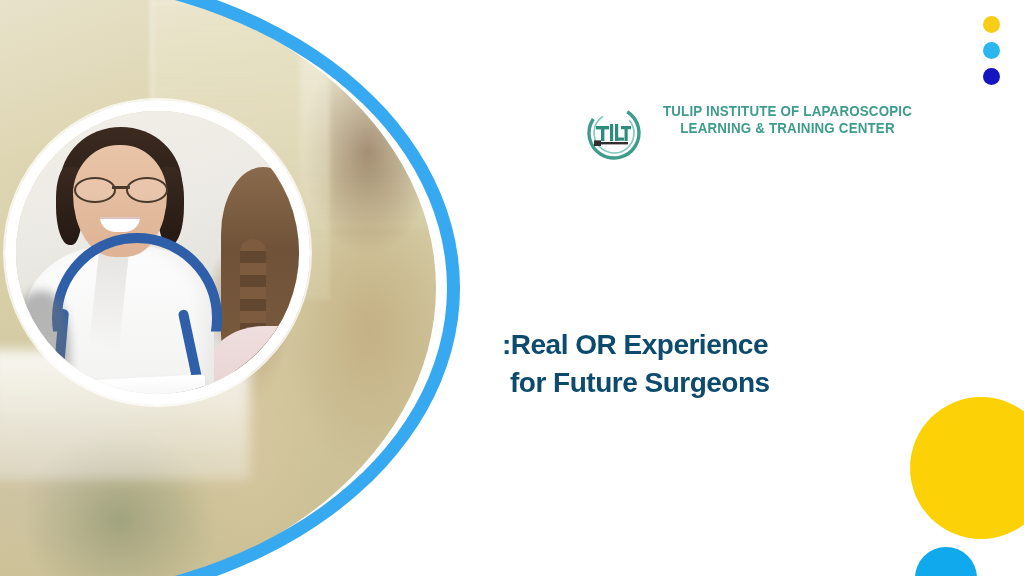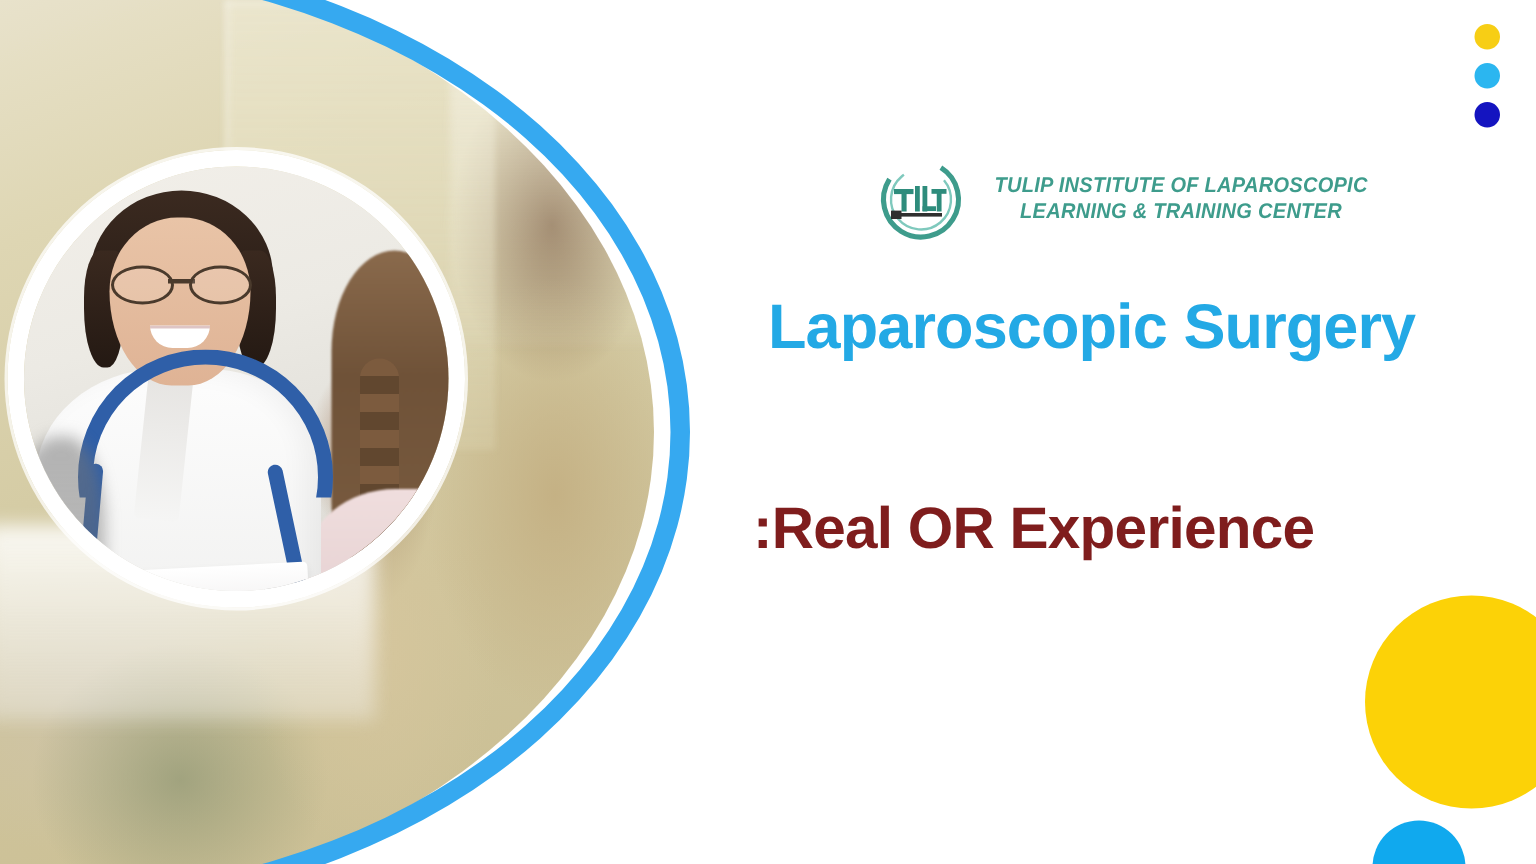--- a/index.html
+++ b/index.html
@@ -173,21 +173,21 @@
     background:linear-gradient(180deg,rgba(120,120,120,.55),rgba(90,90,90,.35));
     border-radius:50% 40% 40% 50%;filter:blur(5px);
   }
 
   
   .content{
     position:absolute;left:492px;top:0;width:532px;height:576px;
   }
   .logo-row{
     position:absolute;left:92px;top:103px;
-    display:flex;align-items:center;gap:11px;font-style:italic;
+    display:flex;align-items:flex-start;gap:11px;
   }
   .logo-mark{
     width:60px;height:60px;flex:0 0 60px;position:relative;
   }
   .logo-mark svg{display:block;}
   .logo-text{
     text-align:center;line-height:1.22;
   }
   .logo-line{
     font-family:"Liberation Sans", sans-serif;
@@ -206,24 +206,24 @@
     font-weight:700;
     font-size:42px;
     line-height:1.26;
     letter-spacing:-.6px;
     color:#23A9E5;
   }
   .subhead{
     position:absolute;left:10px;top:326px;width:520px;
     font-family:"Liberation Sans", sans-serif;
     font-weight:700;
-    font-size:39px;
+    font-size:28px;
     line-height:1.36;
     letter-spacing:-.5px;
-    color:#7f1d1d;
+    color:#0c4a6e;
   }
   .subhead .ln{display:block;}
   .subhead .ln.l1{padding-left:0px;}
   .subhead .ln.l2{padding-left:8px;}
 
   
   .dots{
     position:absolute;right:24px;top:16px;
     display:flex;flex-direction:column;gap:9px;align-items:center;
   }
@@ -300,25 +300,26 @@
           <rect x="10" y="37.4" width="7" height="5.6" fill="#2F2F2F"></rect>
         </svg>
       </div>
       <div class="logo-text">
         <div class="logo-line">TULIP INSTITUTE OF LAPAROSCOPIC</div>
         <div class="logo-line">LEARNING &amp; TRAINING CENTER</div>
       </div>
     </div>
 
     <div class="headline">
-      <span class="ln">Laparoscopic Surgery</span><br>
+      <br>
     </div>
 
     <div class="subhead">
       <span class="ln l1">:Real OR Experience</span>
+      <span class="ln l2">for Future Surgeons</span>
     </div>
 
   </div>
 
   <div class="dots">
     <span class="dot y"></span>
     <span class="dot c"></span>
     <span class="dot n"></span>
   </div>
 

